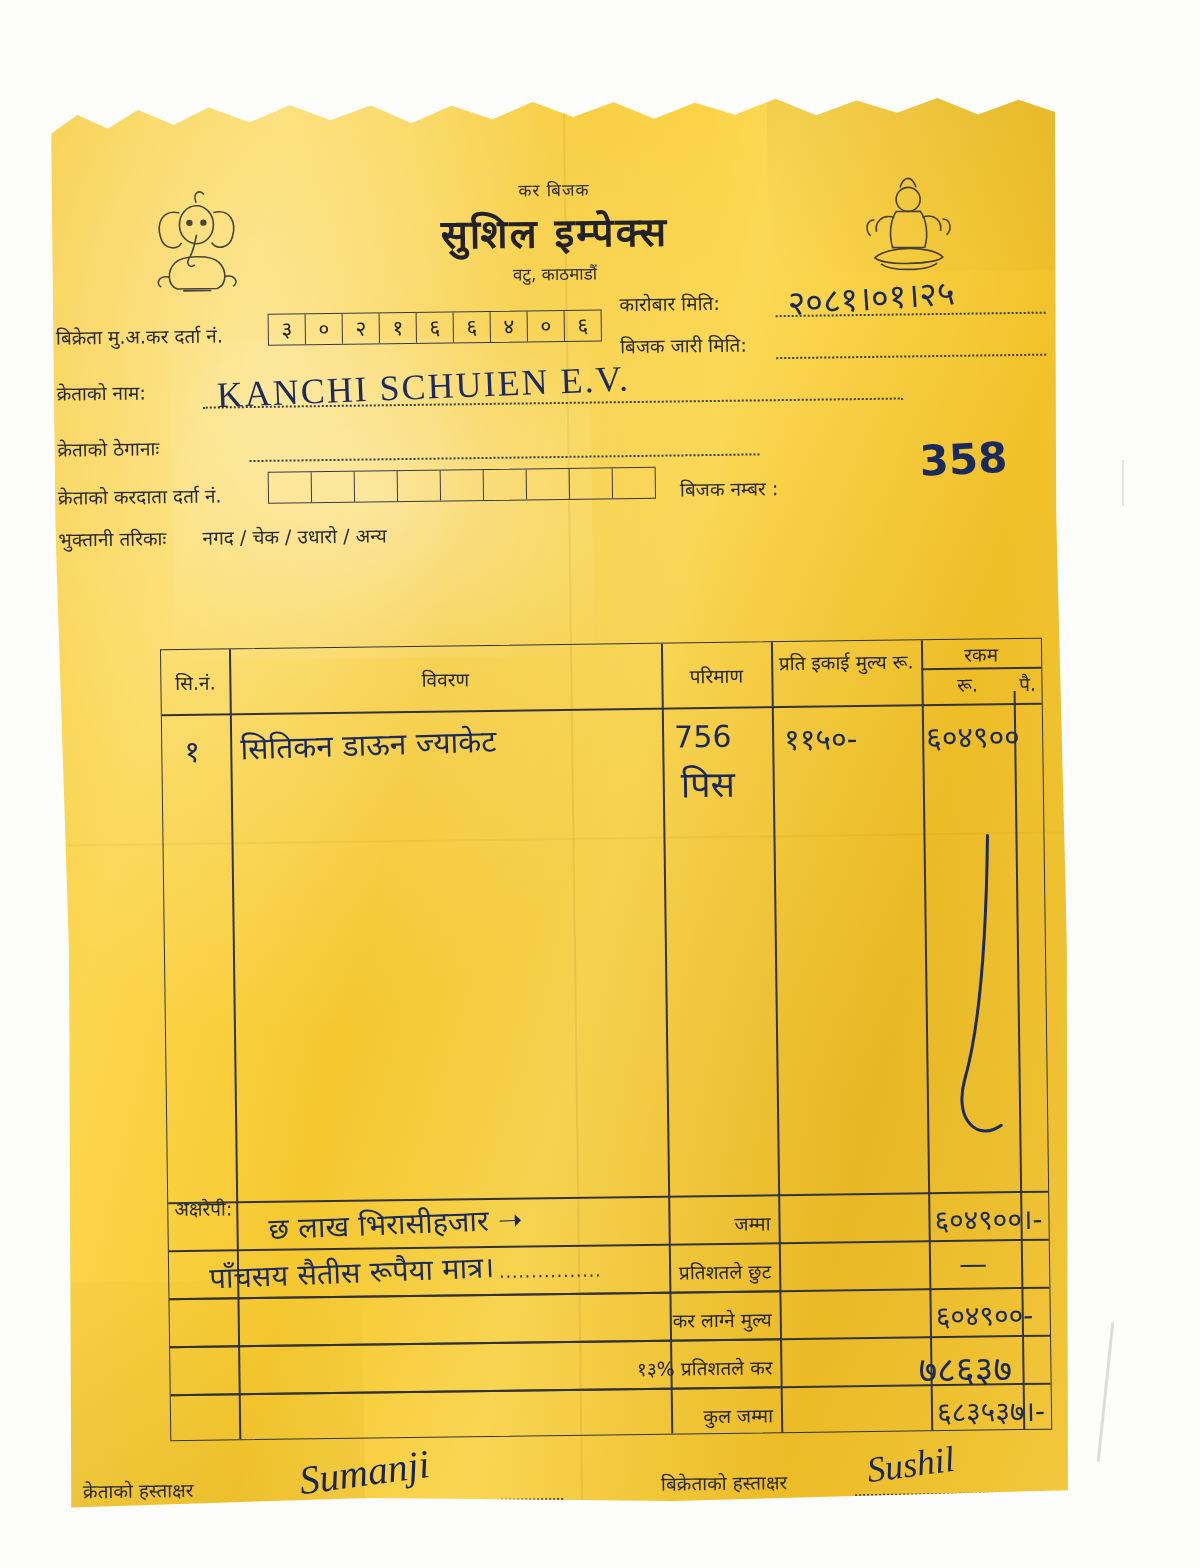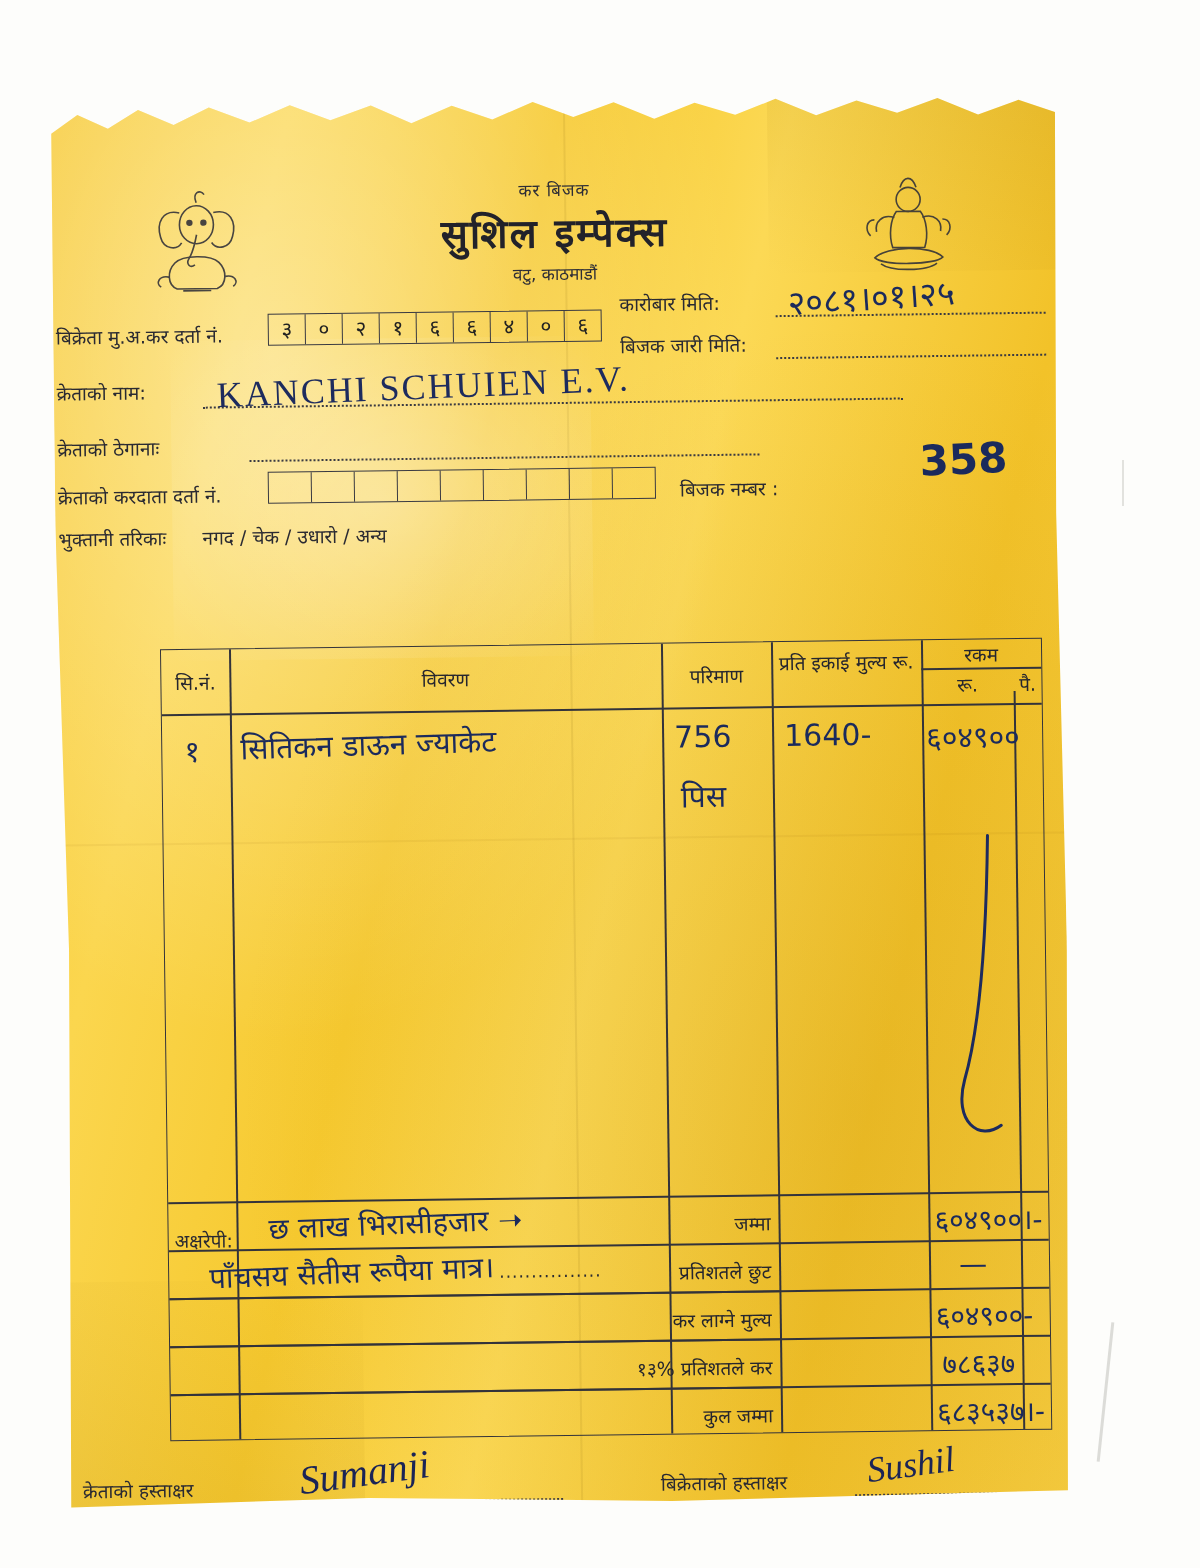--- a/index.html
+++ b/index.html
@@ -317,46 +317,46 @@
         <div class="th np" style="left:68px; top:22px; width:432px;">विवरण</div>
         <div class="th np" style="left:500px; top:22px; width:110px;">परिमाण</div>
         <div class="th np" style="left:610px; top:10px; width:150px;">प्रति इकाई मुल्य रू.</div>
         <div class="th np" style="left:760px; top:4px; width:120px;">रकम</div>
         <div class="th np" style="left:760px; top:34px; width:92px;">रू.</div>
         <div class="th np" style="left:852px; top:34px; width:28px;">पै.</div>
 
         <div class="hw" style="left:22px; top:80px; font-size:30px;">१</div>
         <div class="hw" style="left:78px; top:76px; font-size:30px; transform:rotate(-1deg);">सितिकन डाऊन ज्याकेट</div>
         <div class="hw" style="left:512px; top:76px; font-size:30px;">756</div>
-        <div class="hw" style="left:518px; top:132px; font-size:30px;">पिस</div>
-        <div class="hw" style="left:622px; top:76px; font-size:30px;">1640-</div>
+        <div class="hw" style="left:518px; top:116px; font-size:36px;">पिस</div>
+        <div class="hw" style="left:622px; top:76px; font-size:30px;">११५०-</div>
         <div class="hw" style="left:764px; top:76px; font-size:30px;">६०४९००</div>
         <div class="hw" style="left:858px; top:76px; font-size:30px;"></div>
 
         <svg style="position:absolute; left:752px; top:190px; width:120px; height:330px;" viewBox="0 0 120 330">
           <path d="M72 6 C70 90 64 190 46 250 C34 292 60 312 82 296" fill="none" stroke="#1d2b5e" stroke-width="3" stroke-linecap="round"></path>
         </svg>
 
         <div class="hw" style="left:100px; top:556px; font-size:29px; transform:rotate(-1.5deg);">छ लाख भिरासीहजार ➝</div>
         <div class="hw" style="left:40px; top:604px; font-size:29px; transform:rotate(-1.5deg);">पाँचसय सैतीस रूपैया मात्र।</div>
 
-        <div class="lbl np" style="left:6px; top:578px; font-size:19px;text-align:right;">अक्षरेपी:</div>
+        <div class="lbl np" style="left:6px; top:546px; font-size:19px;text-align:right;">अक्षरेपी:</div>
 
         <div class="tot-lbl np" style="left:430px; top:568px; width:172px;">जम्मा</div>
         <div class="hw" style="left:766px; top:560px; font-size:28px;">६०४९००।-</div>
 
         <div class="tot-lbl np" style="left:430px; top:616px; width:172px;">प्रतिशतले छुट</div>
         <div class="lbl np" style="left:330px; top:616px; font-size:17px; letter-spacing:1px;">................</div>
         <div class="hw" style="left:790px; top:608px; font-size:28px;">—</div>
 
         <div class="tot-lbl np" style="left:400px; top:664px; width:202px;">कर लाग्ने मुल्य</div>
         <div class="hw" style="left:766px; top:656px; font-size:28px;">६०४९००-</div>
 
         <div class="tot-lbl np" style="left:380px; top:712px; width:222px;">१३% प्रतिशतले कर</div>
-        <div class="hw" style="left:772px; top:704px; font-size:28px;">७८६३७</div>
+        <div class="hw" style="left:748px; top:704px; font-size:36px;">७८६३७</div>
 
         <div class="tot-lbl np" style="left:430px; top:760px; width:172px;">कुल जम्मा</div>
         <div class="hw" style="left:766px; top:752px; font-size:28px;">६८३५३७।-</div>
       </div>
 
       <div class="lbl np" style="left:18px; top:1376px;">क्रेताको हस्ताक्षर</div>
       <div class="dots" style="left:208px; top:1402px; width:290px;"></div>
       <div class="sig" style="left:234px; top:1350px; font-size:40px;">Sumanji</div>
 
       <div class="lbl np" style="left:596px; top:1376px;">बिक्रेताको हस्ताक्षर</div>

